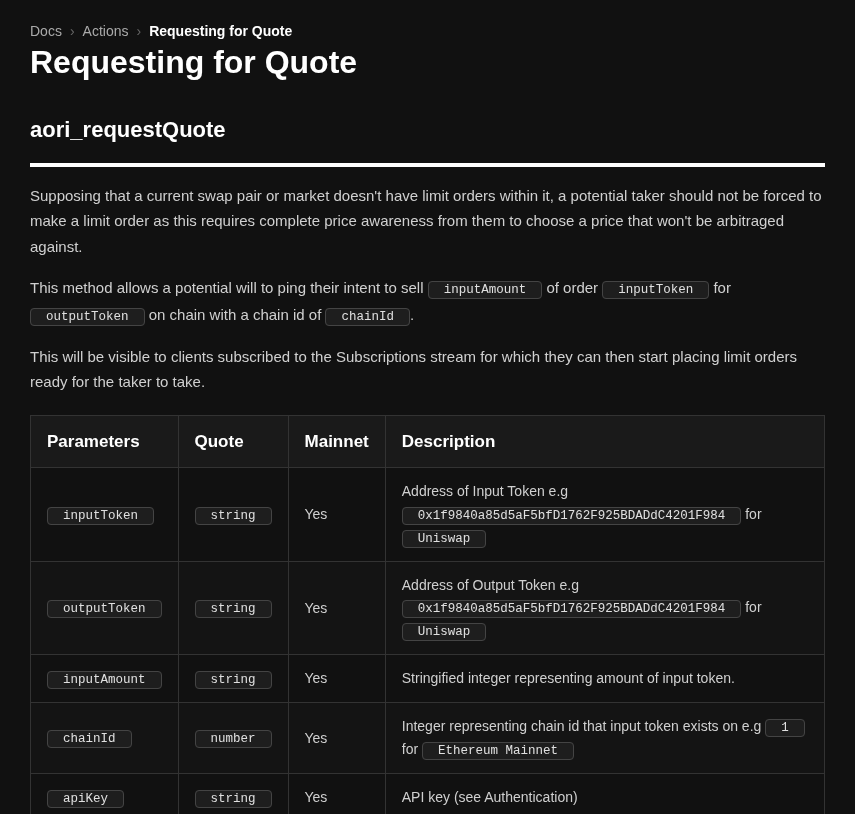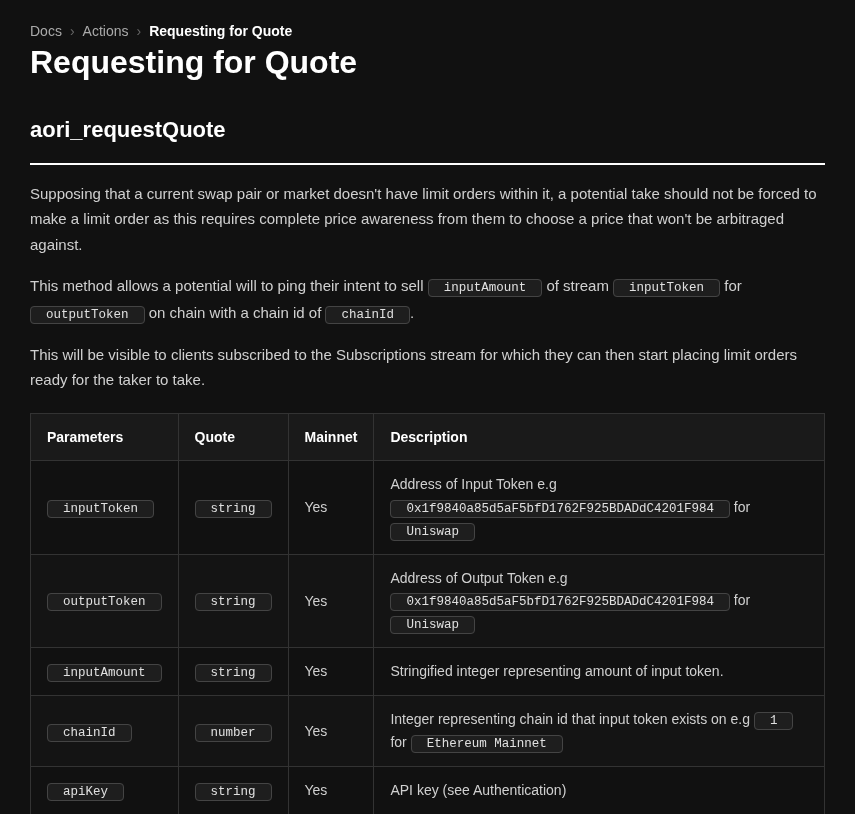--- a/index.html
+++ b/index.html
@@ -48,21 +48,21 @@
       margin-bottom: 30px;
       line-height: 1.2;
     }
 
     h2.method-name {
       font-size: 22px;
       font-weight: 700;
       color: #ffffff;
       margin-bottom: 16px;
       padding-bottom: 16px;
-      border-bottom: 2px solid #ffffff;
+      border-bottom: 4px solid #ffffff;
     }
 
     .description-block {
       margin-bottom: 20px;
       color: #d0d0d0;
       line-height: 1.7;
     }
 
     .description-block p {
       margin-bottom: 16px;
@@ -85,21 +85,21 @@
       margin-top: 20px;
     }
 
     .params-table th {
       background-color: #1a1a1a;
       color: #ffffff;
       font-weight: 700;
       text-align: left;
       padding: 12px 16px;
       border: 1px solid #333;
-      font-size: 14px;
+      font-size: 17px;
     }
 
     .params-table td {
       padding: 12px 16px;
       border: 1px solid #333;
       vertical-align: middle;
       font-size: 14px;
       color: #d0d0d0;
     }
 
@@ -120,24 +120,24 @@
   <a href="#">Actions</a>
   <span class="separator">›</span>
   <span class="current">Requesting for Quote</span>
 </div>
 
 <h1 class="page-title">Requesting for Quote</h1>
 
 <h2 class="method-name">aori_requestQuote</h2>
 
 <div class="description-block">
-  <p>Supposing that a current swap pair or market doesn't have limit orders within it, a potential take should not be forced to make a limit order as this requires complete price awareness from them to choose a price that won't be arbitraged against.</p>
+  <p>Supposing that a current swap pair or market doesn't have limit orders within it, a potential taker should not be forced to make a limit order as this requires complete price awareness from them to choose a price that won't be arbitraged against.</p>
 
   <p>
-    <span>This method allows a potential will to ping their intent to sell </span><code>inputAmount</code><span> of stream </span><code>inputToken</code><span> for </span><code>outputToken</code><span> on chain with a chain id of </span><code>chainId</code><span>.</span>
+    <span>This method allows a potential will to ping their intent to sell </span><code>inputAmount</code><span> of order </span><code>inputToken</code><span> for </span><code>outputToken</code><span> on chain with a chain id of </span><code>chainId</code><span>.</span>
   </p>
 
   <p>This will be visible to clients subscribed to the Subscriptions stream for which they can then start placing limit orders ready for the taker to take.</p>
 </div>
 
 <table class="params-table">
   <thead>
     <tr>
       <th>Parameters</th>
       <th>Quote</th>

